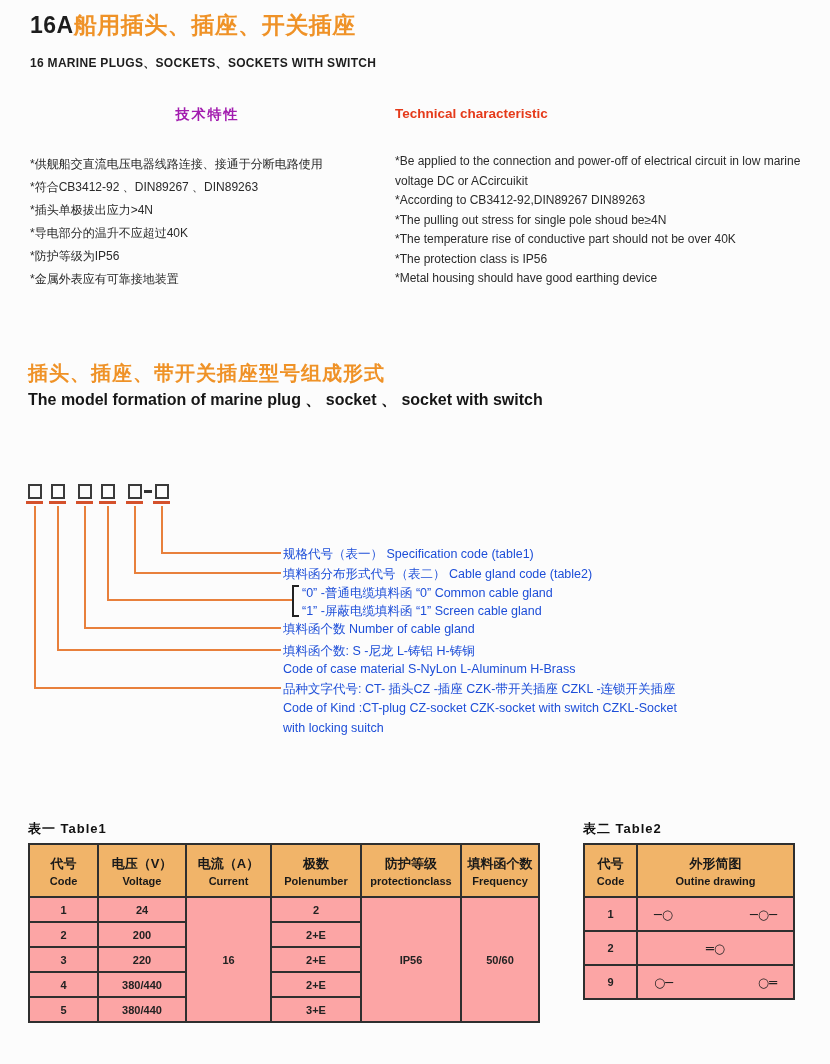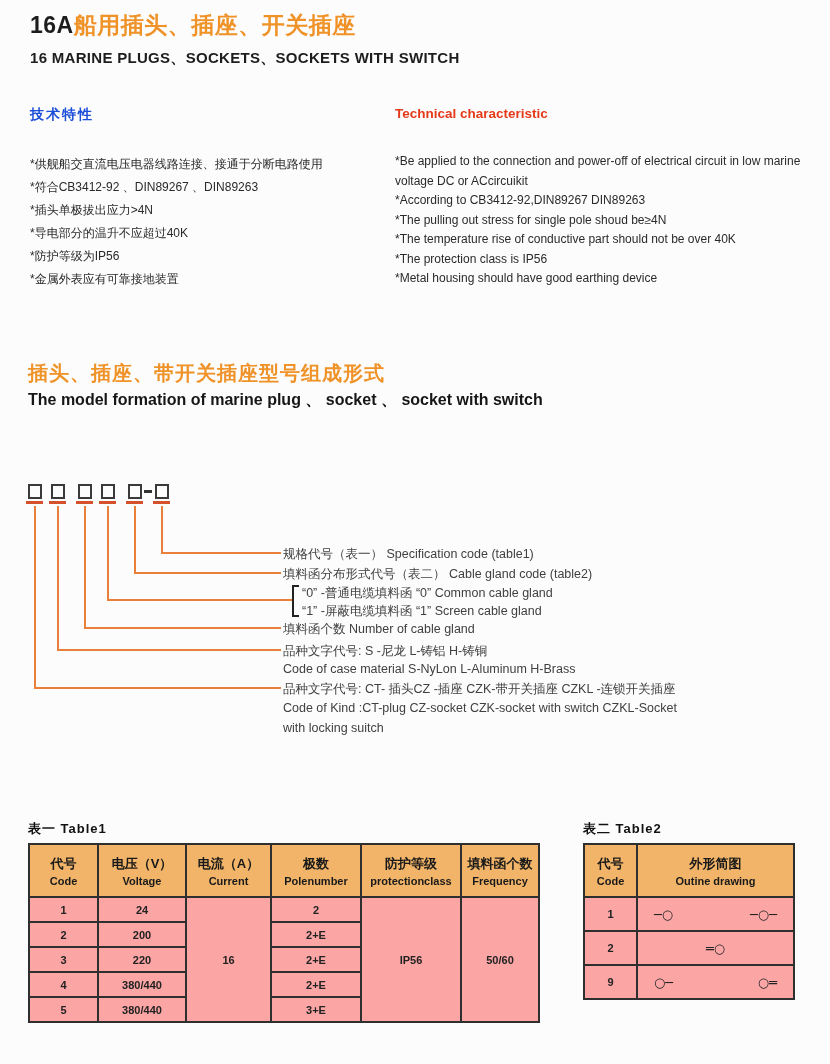--- a/index.html
+++ b/index.html
@@ -6,43 +6,43 @@
   html,body { background:#e9e9e9; }
   .page {
     position:relative; width:830px; height:1064px;
     background:#fcfcfc; overflow:hidden;
     font-family:"Liberation Sans", sans-serif; color:#1d1d1d;padding-left:29px;
   }
   
   .title-block { position:absolute; left:30px; top:10px; }
   .title-line { font-size:23px; font-weight:bold; letter-spacing:0.5px; }
   .title-line .cn { color:#ef9227; }
-  .subtitle { font-size:15px; font-weight:bold; letter-spacing:0.3px; margin-top:8px; }
+  .subtitle { font-size:12px; font-weight:bold; letter-spacing:0.3px; margin-top:14px; }
 
   
   .tech-cn { position:absolute; left:30px; top:106px; width:355px; }
   .tech-en { position:absolute; left:395px; top:106px; width:420px; }
-  .sec-h-cn { font-size:14px; font-weight:bold; color:#1d4ed8; letter-spacing:2px; }
+  .sec-h-cn { font-size:14px; font-weight:bold; color:#a21caf; letter-spacing:2px;text-align:center; }
   .sec-h-en { font-size:13.5px; font-weight:bold; color:#e53a1a; }
   .cn-list { margin-top:29px; font-size:12px; line-height:23px; color:#2a2a2a; }
   .en-list { margin-top:31px; font-size:12px; line-height:19.5px; color:#2a2a2a; }
 
   
   .sec2 { position:absolute; left:28px; top:360px; }
   .sec2-cn { font-size:20px; font-weight:bold; color:#ef9227; letter-spacing:1px; }
   .sec2-en { font-size:16px; font-weight:bold; color:#161616; margin-top:3px; }
 
   
   .dbox { position:absolute; top:484px; width:14px; height:15px; border:2px solid #3a3a3a; background:#fcfcfc; }
   .dbar { position:absolute; top:501px; width:17px; height:3px; background:#d4512c; }
   .ddash { position:absolute; left:144px; top:490px; width:8px; height:3px; background:#333; }
   .elbow { position:absolute; top:506px; border-left:2px solid #e8803c; border-bottom:2px solid #e8803c; }
   .bracket { position:absolute; left:292px; top:585px; width:7px; height:32px;
              border-left:2px solid #222; border-top:2px solid #222; border-bottom:2px solid #222; }
-  .dlabel { position:absolute; left:283px; font-size:12.5px; color:#404040; white-space:nowrap; }
+  .dlabel { position:absolute; left:283px; font-size:12.5px; color:#1d4ed8; white-space:nowrap; }
   .dlabel.indent { left:302px;text-align:right; }
 
   
   .tcap { font-size:13px; font-weight:bold; color:#111; margin-bottom:5px; letter-spacing:1px; }
   .t1-wrap { position:absolute; left:28px; top:820px; }
   .t2-wrap { position:absolute; left:583px; top:820px; }
   table { border-collapse:collapse; table-layout:fixed; background:#fca5a5; }
   th, td { border:2px solid #2f2f2f; text-align:center; vertical-align:middle; }
   thead th { background:#f1b469; height:53px; padding:2px; }
   .hcn { font-size:13px; font-weight:bold; color:#191919; }
@@ -118,21 +118,21 @@
   <div class="elbow" style="left:84px;  width:197px; height:123px"></div>
   <div class="elbow" style="left:57px;  width:224px; height:145px"></div>
   <div class="elbow" style="left:34px;  width:247px; height:183px"></div>
   <div class="bracket"></div>
 
   <div class="dlabel" style="top:546px">规格代号（表一）  Specification code (table1)</div>
   <div class="dlabel" style="top:566px">填料函分布形式代号（表二）  Cable gland code (table2)</div>
   <div class="dlabel indent" style="top:585px">“0” -普通电缆填料函  “0” Common cable gland</div>
   <div class="dlabel indent" style="top:603px">“1” -屏蔽电缆填料函  “1” Screen cable gland</div>
   <div class="dlabel" style="top:621px">填料函个数  Number of cable gland</div>
-  <div class="dlabel" style="top:643px">品种文字代号: S -尼龙 L-铸铝 H-铸铜</div>
+  <div class="dlabel" style="top:643px">填料函个数: S -尼龙 L-铸铝 H-铸铜</div>
   <div class="dlabel" style="top:662px">Code of case material S-NyLon L-Aluminum H-Brass</div>
   <div class="dlabel" style="top:681px">品种文字代号: CT- 插头CZ -插座 CZK-带开关插座 CZKL -连锁开关插座</div>
   <div class="dlabel" style="top:701px">Code of Kind :CT-plug CZ-socket CZK-socket with switch CZKL-Socket</div>
   <div class="dlabel" style="top:721px">with locking suitch</div>
 
   <div class="t1-wrap">
     <div class="tcap">表一  Table1</div>
     <table class="t1">
       <colgroup>
         <col style="width:69px">

